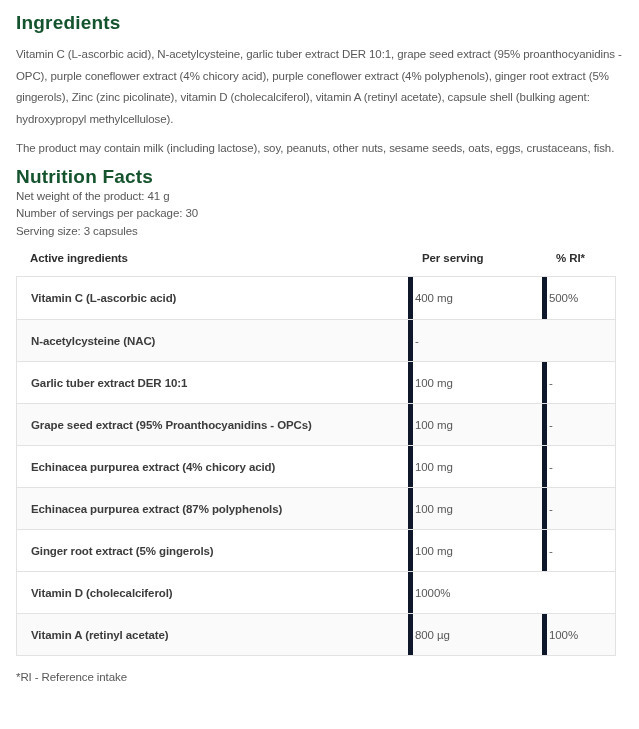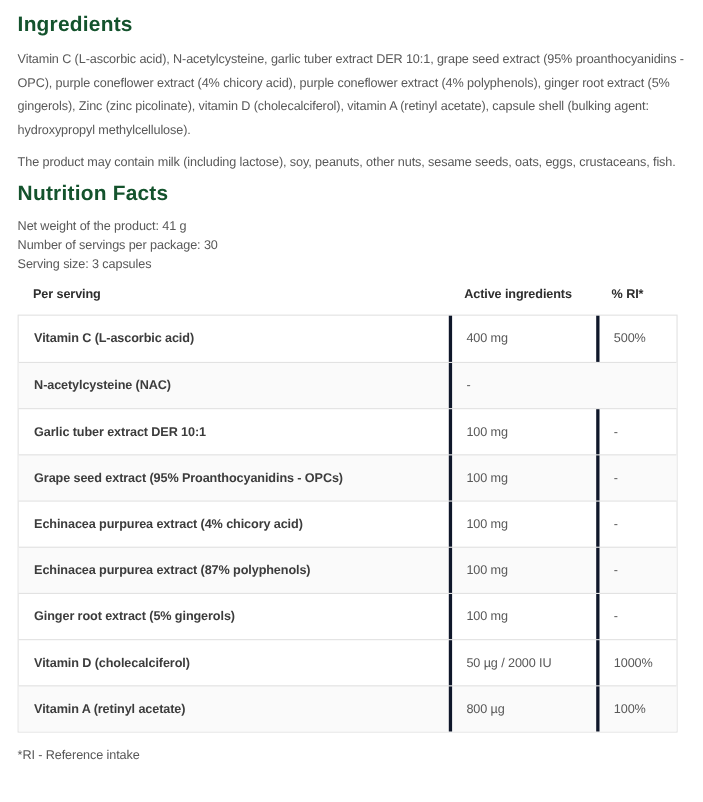--- a/index.html
+++ b/index.html
@@ -26,21 +26,21 @@
     font-size: 11.5px;
     line-height: 21.5px;
     letter-spacing: -0.1px;
     color: #585858;
   }
   .ingredients-desc { margin-top: 10px; }
   .allergen-note { margin-top: 8px; }
 
   .nutrition-title { margin-top: 6px; }
 
-  .meta-block { margin-top: 10px; }
+  .meta-block { }
   .meta-line {
     font-size: 11.5px;
     line-height: 17.5px;
     letter-spacing: -0.1px;
     color: #585858;
   }
 
   .thead {
     margin-top: 10px;
     display: grid;
@@ -68,22 +68,22 @@
     height: 42px;
   }
   .trow + .trow { border-top: 1px solid #e2e2e2; }
   .trow.alt { background: #fafafa; }
   .tcell {
     display: flex;
     align-items: center;
     font-size: 11.5px;
     letter-spacing: -0.1px;
     color: #585858;
-    padding-left: 13px;
-    border-left: 3px solid #0f172a;
+    padding-left: 2px;
+    border-left: 5px solid #0f172a;
     overflow: hidden;
     white-space: nowrap;
   }
   .tcell.c0 {
     border-left: none;
     padding-left: 14px;
     font-weight: 600;
     color: #3c3c3c;
   }
 
@@ -108,22 +108,22 @@
 
   <h2 class="section-title nutrition-title">Nutrition Facts</h2>
 
   <div class="meta-block">
     <div class="meta-line">Net weight of the product: 41 g</div>
     <div class="meta-line">Number of servings per package: 30</div>
     <div class="meta-line">Serving size: 3 capsules</div>
   </div>
 
   <div class="thead">
+    <div class="hcell">Active ingredients</div>
     <div class="hcell">Per serving</div>
-    <div class="hcell">Active ingredients</div>
     <div class="hcell">% RI*</div>
   </div>
 
   <div class="tbody">
       <div class="trow">
         <div class="tcell c0">Vitamin C (L-ascorbic acid)</div>
         <div class="tcell c1">400 mg</div>
         <div class="tcell c2">500%</div>
       </div>
       <div class="trow alt">
@@ -150,21 +150,20 @@
         <div class="tcell c1">100 mg</div>
         <div class="tcell c2">-</div>
       </div>
       <div class="trow">
         <div class="tcell c0">Ginger root extract (5% gingerols)</div>
         <div class="tcell c1">100 mg</div>
         <div class="tcell c2">-</div>
       </div>
       <div class="trow">
         <div class="tcell c0">Vitamin D (cholecalciferol)</div>
-        <div class="tcell c1">50 µg / 2000 IU</div>
         <div class="tcell c2">1000%</div>
       </div>
       <div class="trow alt">
         <div class="tcell c0">Vitamin A (retinyl acetate)</div>
         <div class="tcell c1">800 µg</div>
         <div class="tcell c2">100%</div>
       </div>
     </div>
 
   <div class="footnote">*RI - Reference intake</div>

